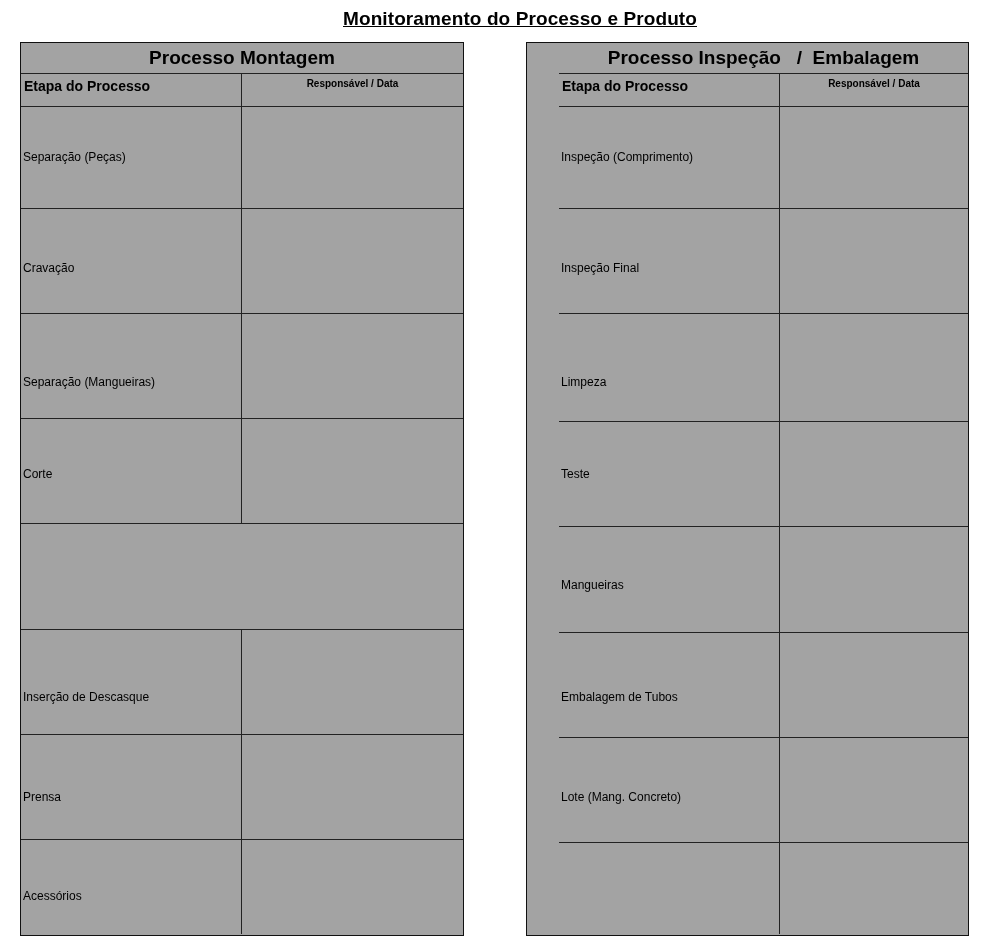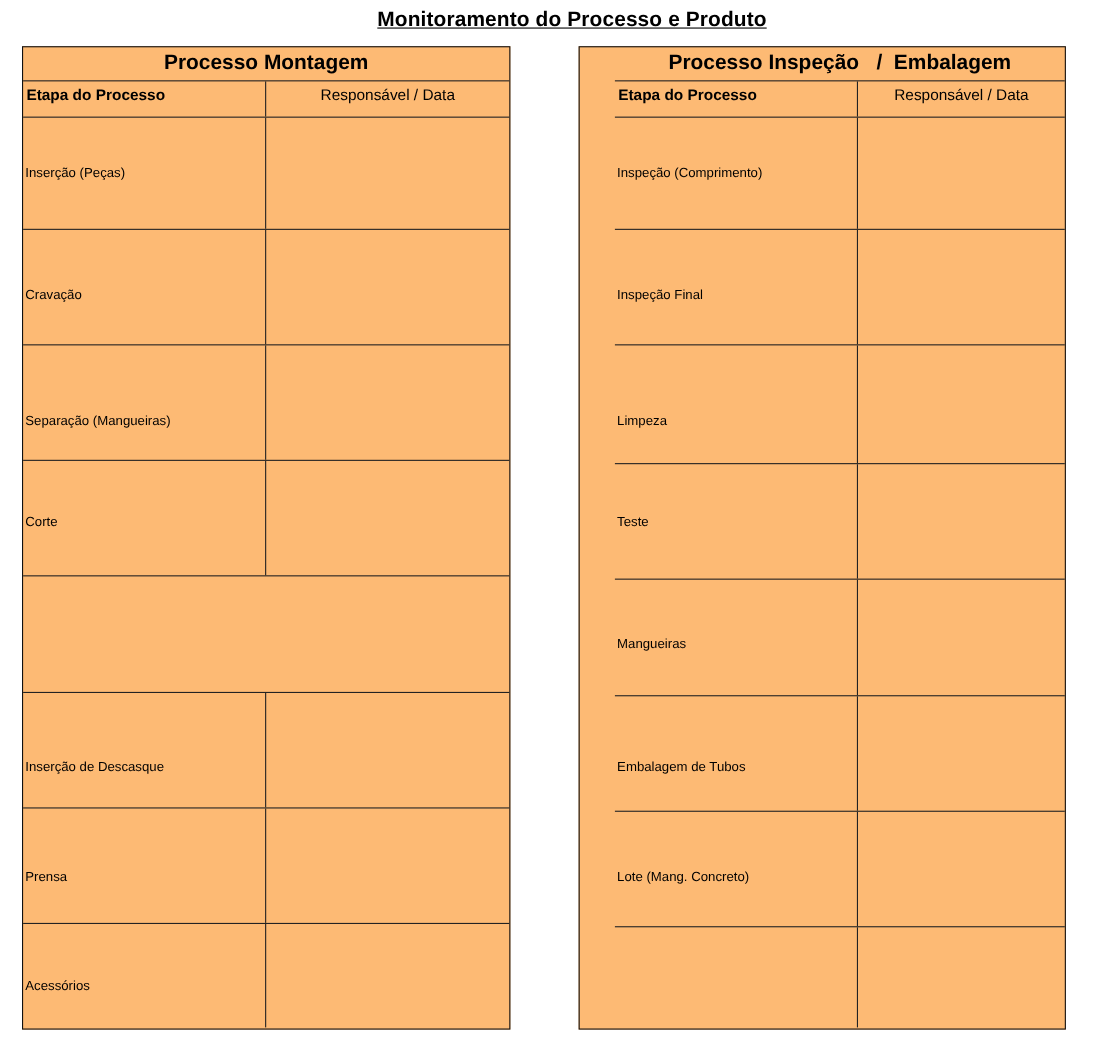--- a/index.html
+++ b/index.html
@@ -1,49 +1,49 @@
 <!DOCTYPE html>
 <html><head>
 <meta charset="utf-8">
 <style>
   html, body { margin: 0; padding: 0; background: #ffffff; }
   body { width: 994px; height: 950px; position: relative; overflow: hidden;
          font-family: "Liberation Sans", "DejaVu Sans", sans-serif; color: #000; }
   .doc-title { position: absolute; top: 8px; left: 0; width: 1040px; text-align: center;
                font-size: 19px; font-weight: bold; text-decoration: underline; letter-spacing: 0.1px; }
-  .tbl { position: absolute; top: 42px; border: 1.5px solid #111; box-sizing: border-box; background: #fdba74; }
+  .tbl { position: absolute; top: 42px; border: 1.5px solid #111; box-sizing: border-box; background: #a3a3a3; }
   .tbl-left { left: 20px; width: 444px; height: 894px; }
   .tbl-right { left: 526px; width: 443px; height: 894px; padding-left: 32px; }
   .tbl-title { height: 31px; border-bottom: 1.5px solid #222; box-sizing: border-box;
                text-align: center; font-size: 19px; font-weight: bold; line-height: 29px; white-space: pre; }
   .tbl-head { display: flex; height: 33px; border-bottom: 1.5px solid #222; box-sizing: border-box; justify-content: flex-end; }
   .col-a { width: 221px; border-right: 1.5px solid #222; box-sizing: border-box; }
   .col-b { flex: 1; }
   .tbl-head .col-a { font-size: 14px; font-weight: bold; padding: 4px 0 0 3px; }
-  .tbl-head .col-b { font-size: 14px; font-weight: normal; text-align: center; padding-top: 4px; }
+  .tbl-head .col-b { font-size: 10px; font-weight: bold; text-align: center; padding-top: 4px; }
   .row { display: flex; box-sizing: border-box; border-bottom: 1.5px solid #222; }
   .row:last-child { border-bottom: none; }
   .row .col-a { font-size: 12px; padding-left: 2px; position: relative; }
   .row .col-a span { position: absolute; left: 2px; }
   .row .col-b { }
 </style>
 </head>
 <body>
 
 <div class="doc-title">Monitoramento do Processo e Produto</div>
 
 <div class="tbl tbl-left">
   <div class="tbl-title">Processo Montagem</div>
   <div class="tbl-head">
     <div class="col-a">Etapa do Processo</div>
     <div class="col-b">Responsável / Data</div>
   </div>
   <div class="row" style="height:102px">
     <div class="col-a">
-        <span style="top:43px">Inserção (Peças)</span>
+        <span style="top:43px">Separação (Peças)</span>
       </div>
     <div class="col-b"></div>
   </div>
   <div class="row" style="height:105px">
     <div class="col-a">
         <span style="top:52px">Cravação</span>
       </div>
     <div class="col-b"></div>
   </div>
   <div class="row" style="height:105px">

